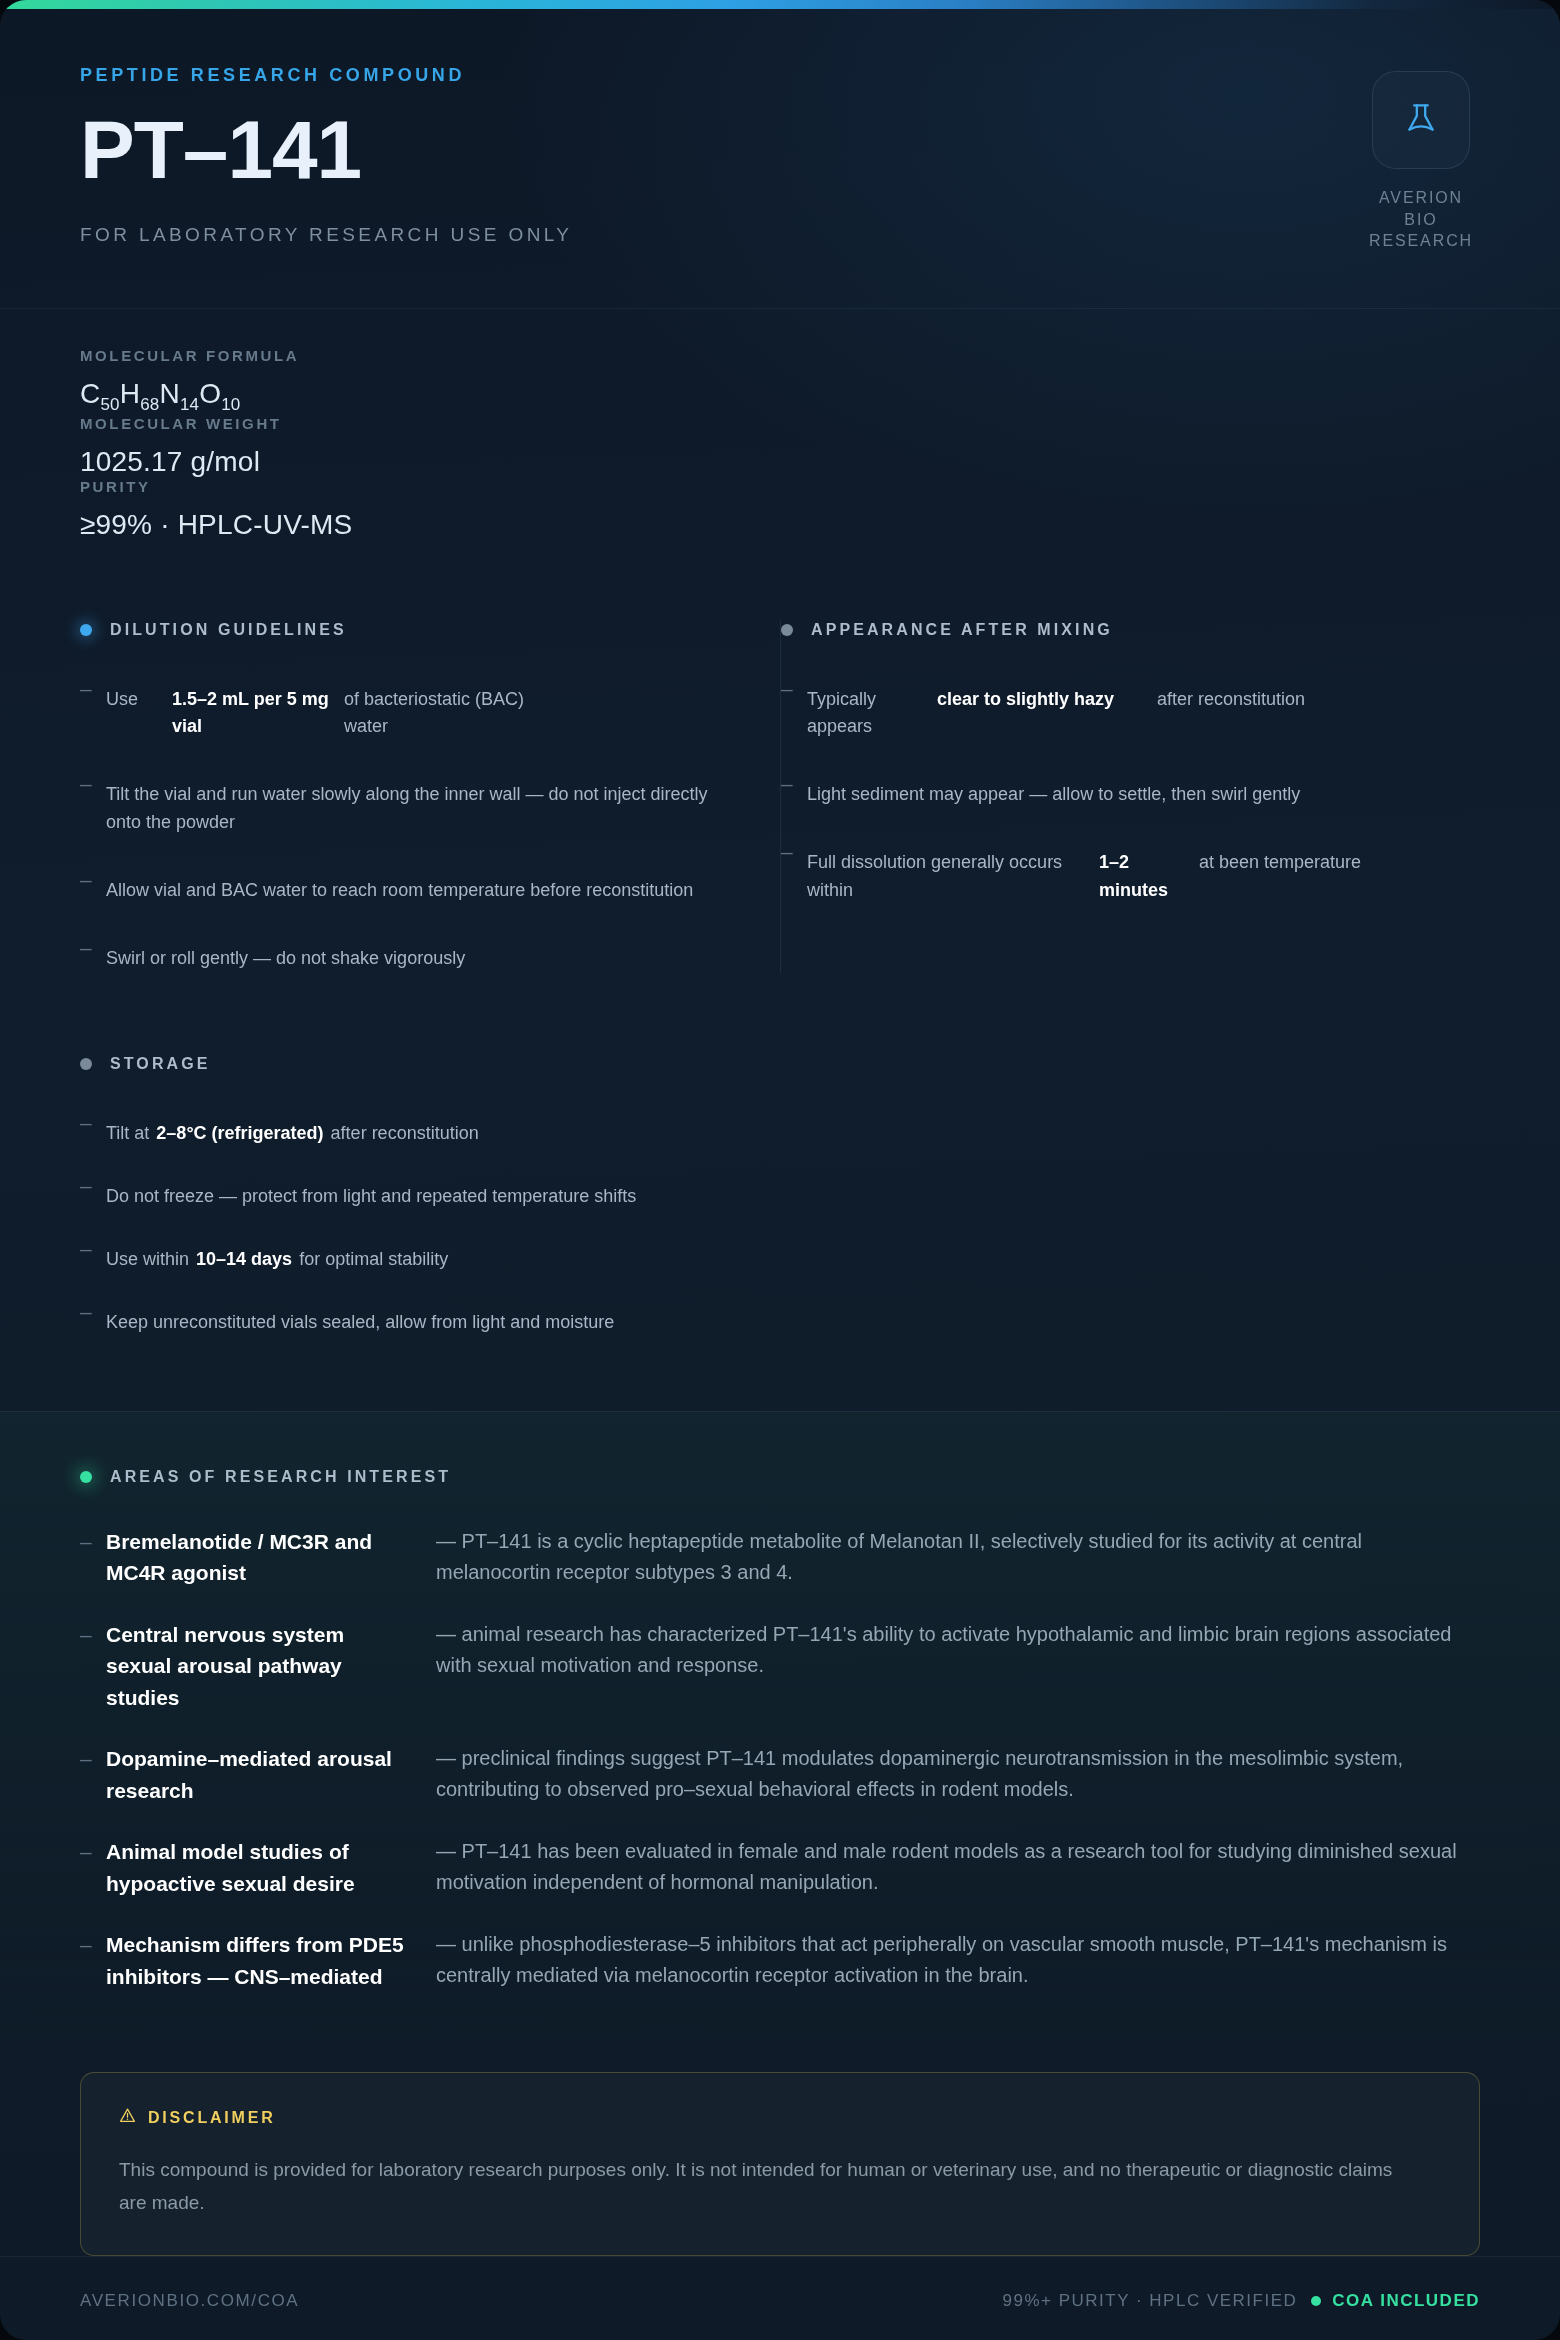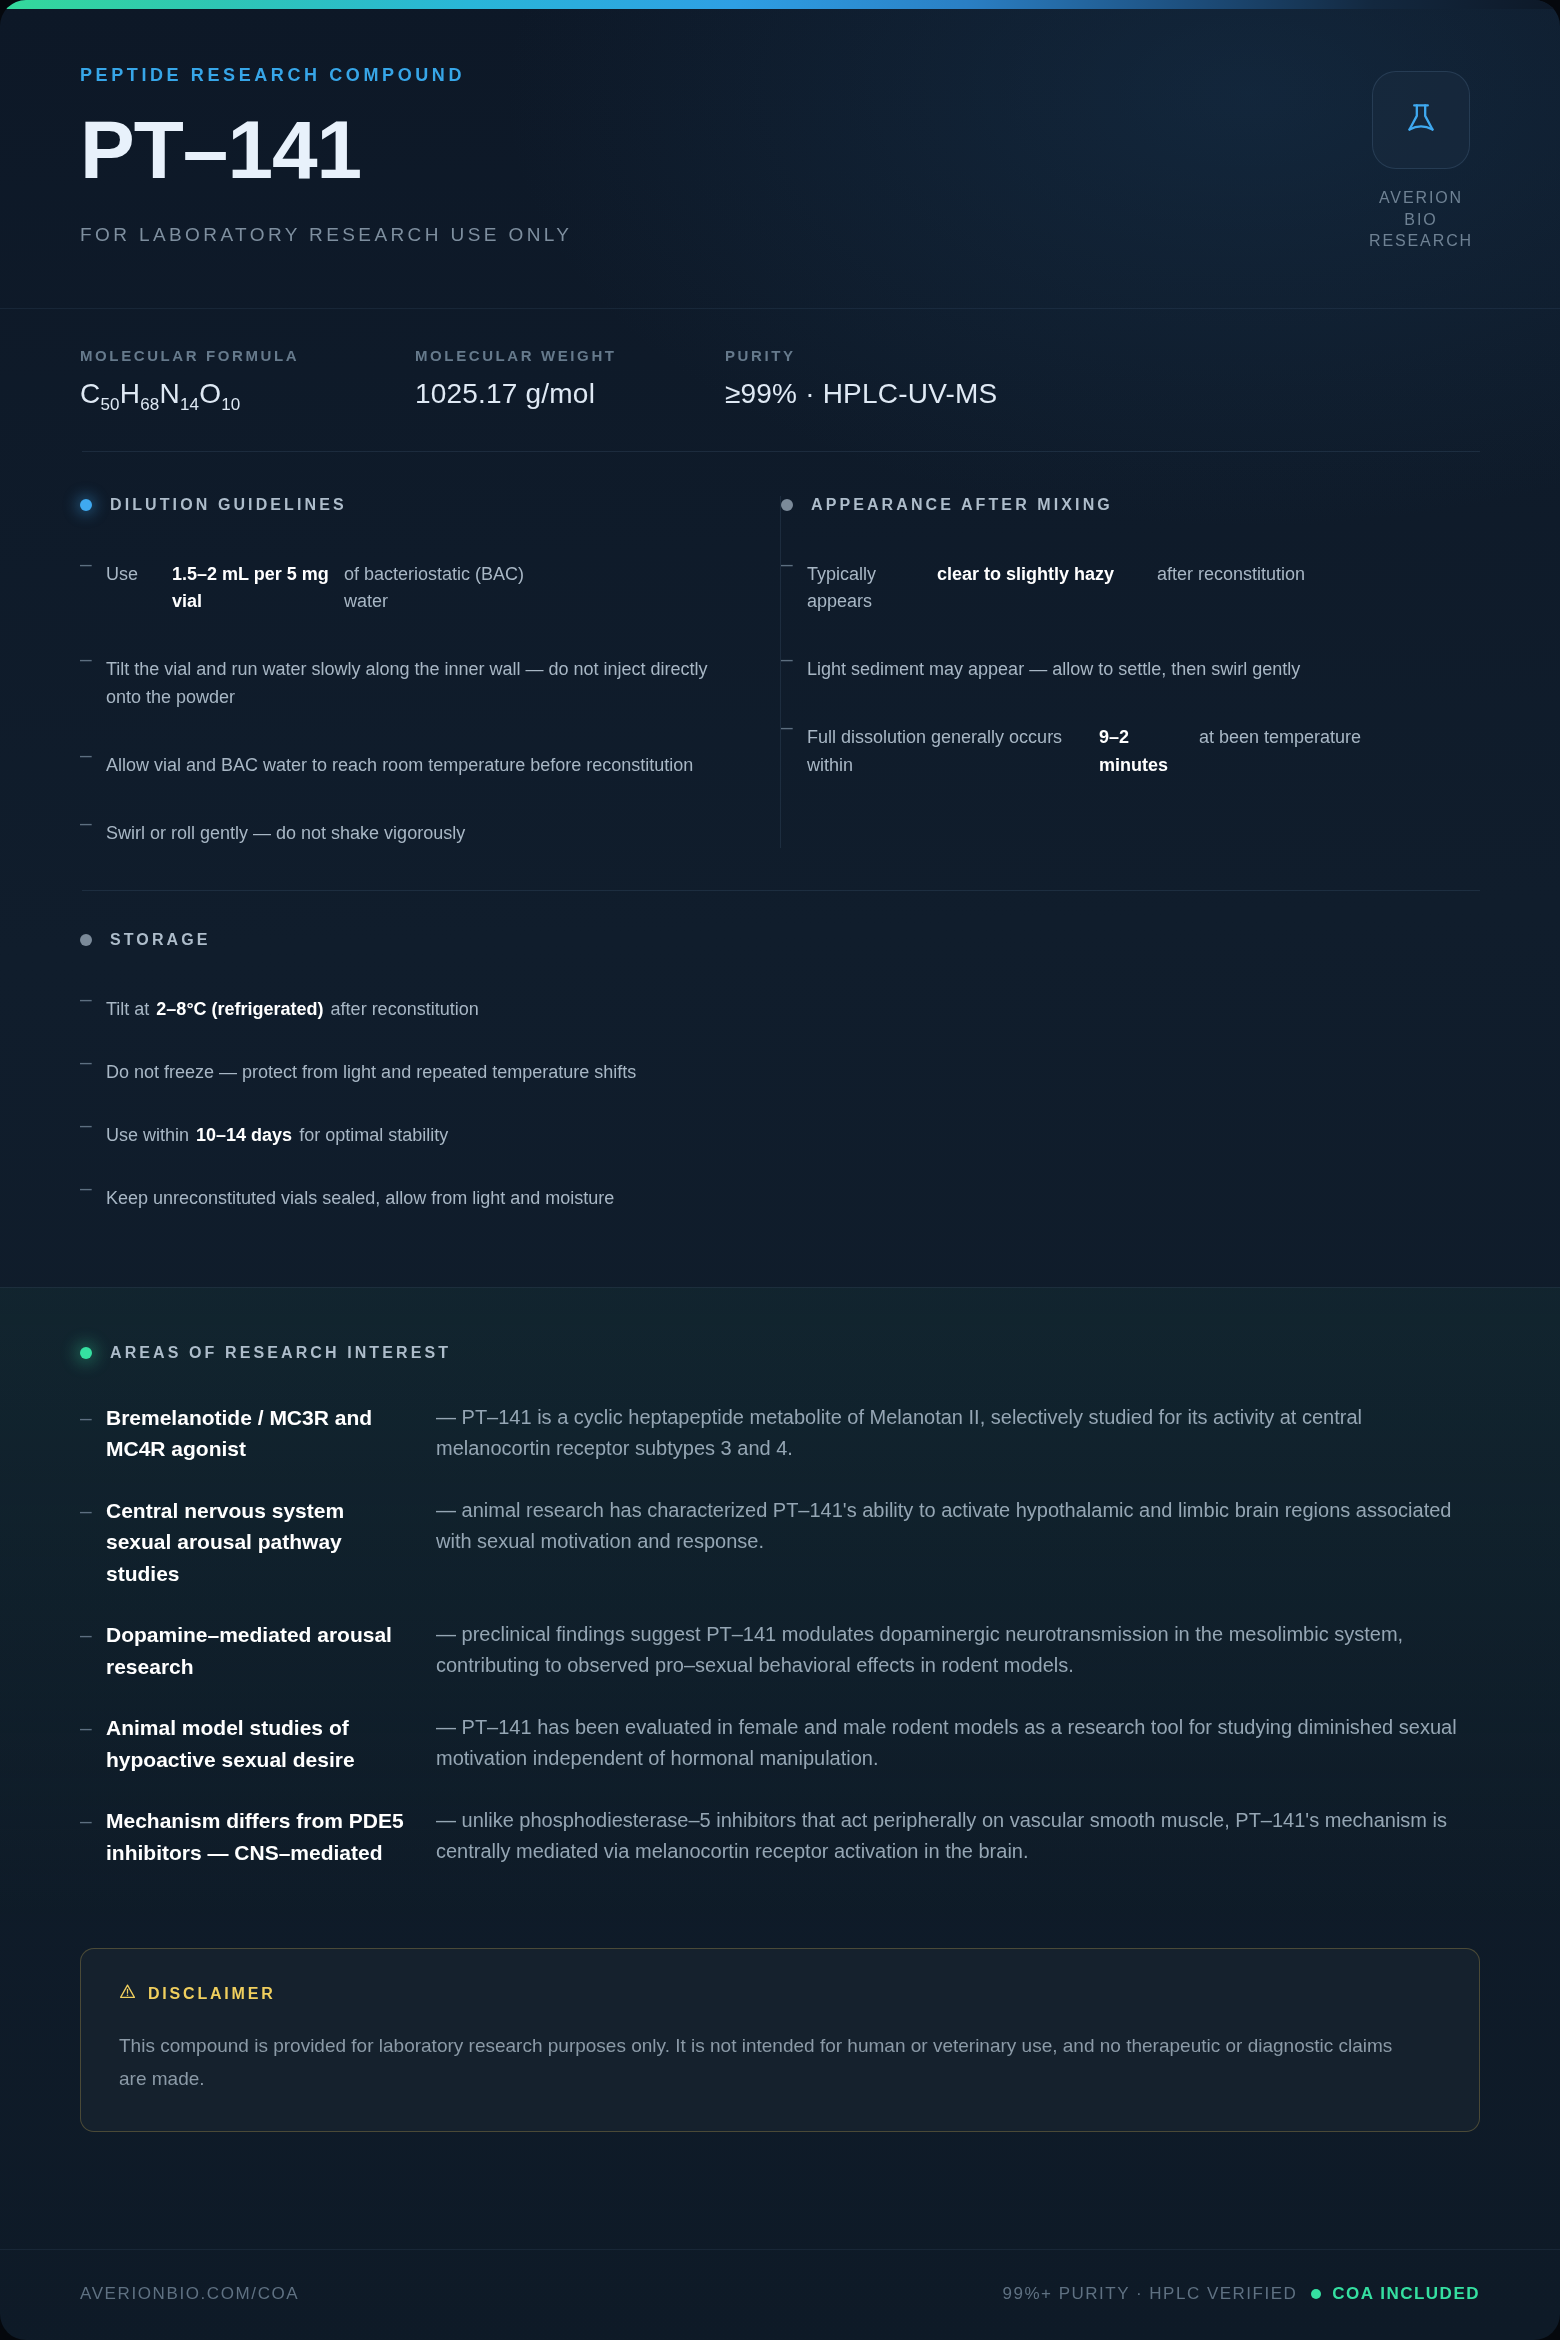--- a/index.html
+++ b/index.html
@@ -61,20 +61,21 @@
   }
   .brand-name{
     margin-top:18px;
     font-size:16px; letter-spacing:1.9px; font-weight:500;
     color:#6f8294; line-height:1.35; text-transform:uppercase;
   }
   
   .molbar{
     display:flex;
     padding:38px 80px 36px 80px;
+    flex-direction:column;
   }
   .molcell{ margin-right:20px; }
   .molcell:nth-child(1){ width:315px; }
   .molcell:nth-child(2){ width:290px; }
   .mol-label{
     font-size:15px; letter-spacing:2.6px; font-weight:600;
     color:#667a8c; text-transform:uppercase;
   }
   .mol-value{
     margin-top:14px;
@@ -281,21 +282,21 @@
 
       <div class="row">
         <span class="dash">–</span>
         <span class="rowtext plain">Light sediment may appear — allow to settle, then swirl gently</span>
       </div>
 
       <div class="row">
         <span class="dash">–</span>
         <span class="rowtext">
           <span class="seg w-a3">Full dissolution generally occurs within</span>
-          <span class="seg hl w-b3">9–2 minutes</span>
+          <span class="seg hl w-b3">1–2 minutes</span>
           <span class="seg">at been temperature</span>
         </span>
       </div>
     </div>
 
   </div>
 
   <div class="rule"></div>
 
   <div class="storage">

